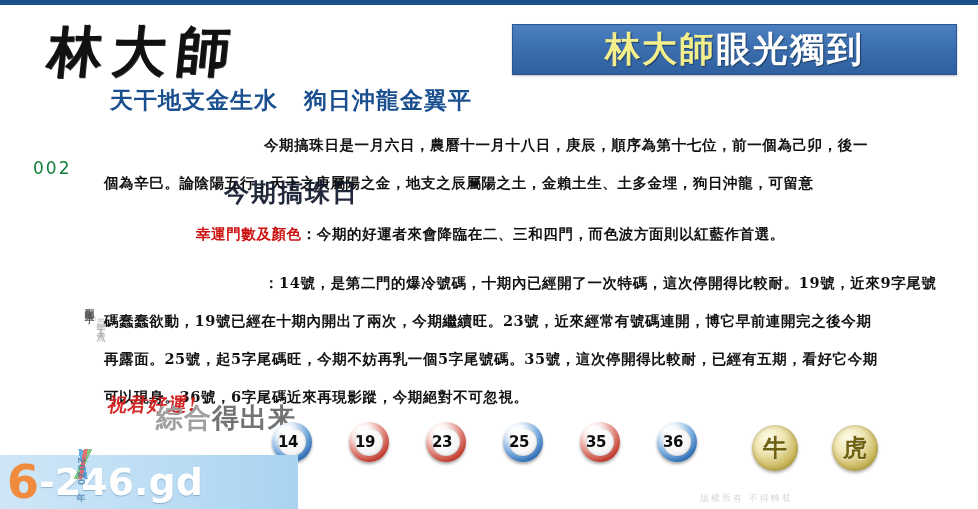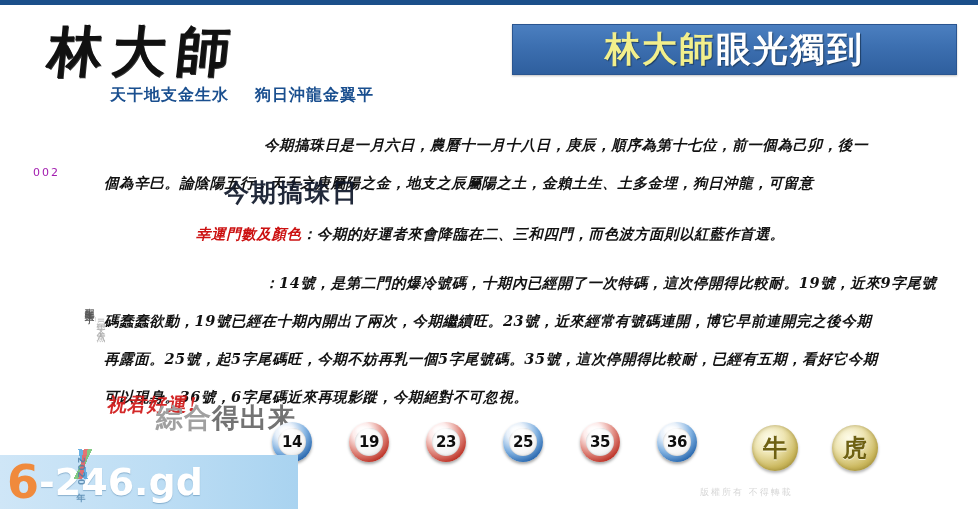--- a/index.html
+++ b/index.html
@@ -21,21 +21,21 @@
     font-family:"DejaVu Serif","Liberation Serif",serif;
     font-weight:bold;font-size:54px;color:#111;
     letter-spacing:10px;
     transform:skewX(-6deg);
     text-shadow:1px 1px 0 #333;
     white-space:nowrap;
   }
   .subhead{
     position:absolute;left:110px;top:85px;
     font-family:"DejaVu Sans","Liberation Sans",sans-serif;
-    font-weight:bold;font-size:16px;color:#1a4f8f;
+    font-weight:bold;font-size:23px;color:#1a4f8f;
     letter-spacing:1px;white-space:nowrap;
   }
   .subhead .gap{display:inline-block;width:26px;}
 
   
   .banner{
     position:absolute;left:512px;top:24px;width:443px;height:49px;
     background:linear-gradient(180deg,#4b7fc0 0%,#3c6fb0 45%,#2f5f9e 100%);
     border:1px solid #2a5590;
     display:flex;align-items:center;justify-content:center;
@@ -44,22 +44,22 @@
   }
   .banner-txt{
     font-family:"DejaVu Sans","Liberation Sans",sans-serif;
     font-weight:bold;font-size:35px;letter-spacing:2px;white-space:nowrap;
   }
   .banner-txt .y{color:#f2ef8c;text-shadow:1px 1px 1px #1d3d63;}
   .banner-txt .w{color:#ffffff;text-shadow:1px 1px 1px #1d3d63;}
 
   
   .pagenum{
-    position:absolute;left:33px;top:166px;
-    font-size:11px;color:#a21caf;letter-spacing:2px;
+    position:absolute;left:33px;top:158px;
+    font-size:17px;color:#15803d;letter-spacing:2px;
     font-family:"DejaVu Sans","Liberation Sans",sans-serif;
   }
 
   
   .sidevert{
     position:absolute;left:82px;top:300px;
     writing-mode:vertical-rl;
     font-size:10px;color:#3a3a3a;letter-spacing:1px;
     font-family:"DejaVu Serif","Liberation Serif",serif;
     opacity:.85;white-space:nowrap;
@@ -74,21 +74,21 @@
 
   
   .body-copy{
     position:absolute;left:104px;top:126px;width:860px;
     font-family:"DejaVu Serif","Liberation Serif",serif;
     font-weight:bold;
     font-size:14.5px;color:#121212;
     line-height:38px;
     letter-spacing:.6px;
   }
-  .body-copy p{margin:0;font-style:italic;}
+  .body-copy p{margin:0;}
   .indent{display:inline-block;width:160px;}
   .indent-sm{display:inline-block;width:92px;}
   .red{color:#cc1111;}
   .para2{margin-top:13px !important;}
   .para3{margin-top:11px !important;}
 
   
   .wm-top{
     position:absolute;left:224px;top:176px;
     font-family:"DejaVu Sans","Liberation Sans",sans-serif;
@@ -125,21 +125,21 @@
   }
   .ball.blue{
     background:radial-gradient(circle at 34% 26%,#ffffff 0%,#e9f1fa 24%,#7fb0e0 52%,#1f5fa8 82%,#12406f 100%);
   }
   .ball.red{
     background:radial-gradient(circle at 34% 26%,#ffffff 0%,#fdeceb 24%,#e08a80 52%,#b8281c 82%,#7d1710 100%);
   }
   .ball .disc{
     width:28px;height:28px;border-radius:50%;
     background:radial-gradient(circle at 38% 30%,#ffffff 0%,#f7f7f7 60%,#dcdcdc 100%);
-    display:flex;align-items:center;justify-content:center;
+    display:flex;align-items:center;justify-content:flex-start;
     box-shadow:inset 0 0 2px rgba(0,0,0,.25);
   }
   .ball .num{
     font-family:"DejaVu Sans","Liberation Sans",sans-serif;
     font-weight:bold;font-size:15px;color:#0d0d0d;
     letter-spacing:-.5px;line-height:1;
   }
   .ball .gloss{
     position:absolute;left:7px;top:4px;width:15px;height:9px;
     border-radius:50%;
@@ -198,21 +198,21 @@
   .wmbar .yearvert{
     position:absolute;left:74px;top:2px;
     writing-mode:vertical-rl;
     font-size:9px;color:#4a7fa8;font-weight:bold;letter-spacing:1px;
     font-family:"DejaVu Sans","Liberation Sans",sans-serif;
     opacity:.8;
   }
 
   
   .footer-faint{
-    position:absolute;left:700px;bottom:10px;
+    position:absolute;left:700px;bottom:4px;
     font-family:"DejaVu Serif","Liberation Serif",serif;
     font-size:9px;color:#d8d8d8;letter-spacing:2px;white-space:nowrap;
   }
 </style>
 </head>
 <body>
 
 <div class="page">
 
   <div class="top-rule"></div>

